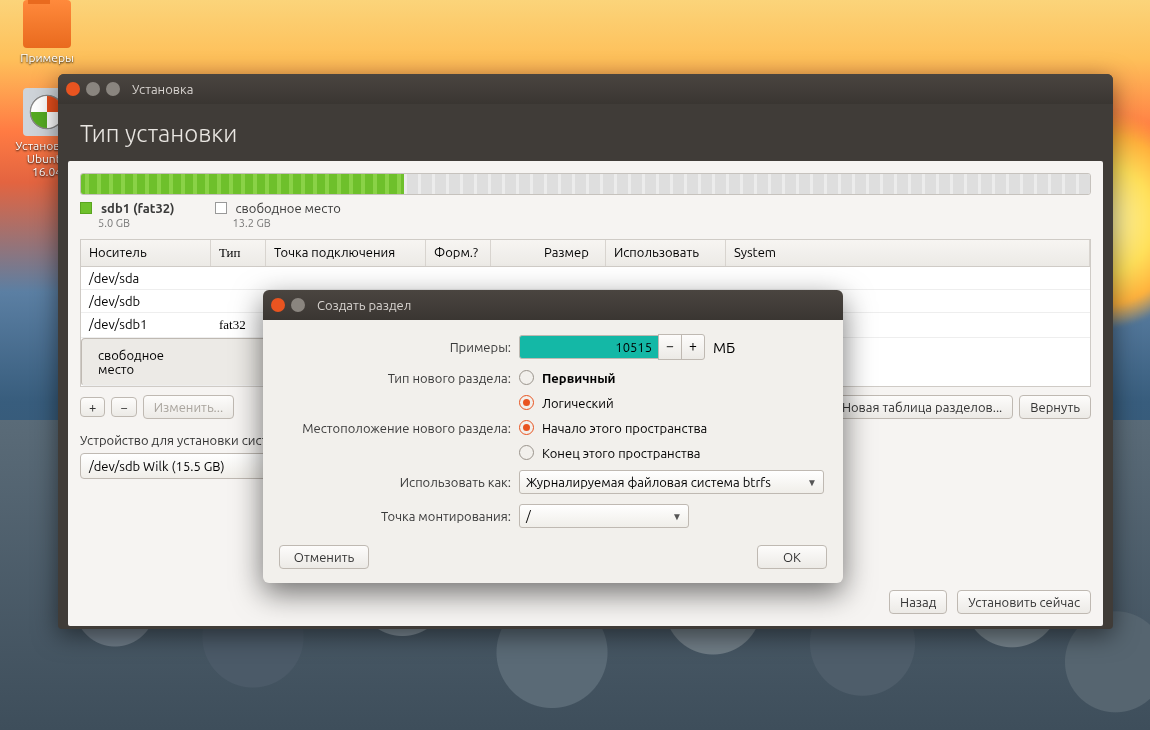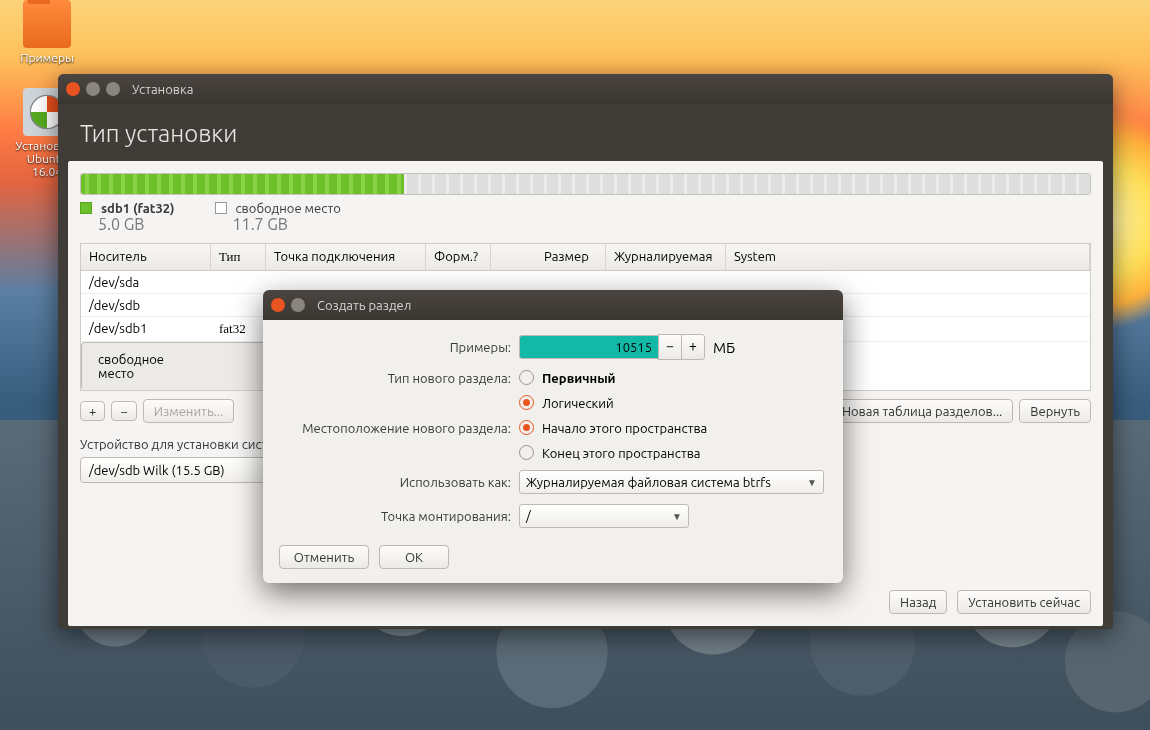--- a/index.html
+++ b/index.html
@@ -36,21 +36,21 @@
 .tbtn.close{background:#e95420;} .tbtn.min{background:#8a857f;} .tbtn.max{background:#8a857f;}
 .heading { color:#e9e6e2; font-size:24px; font-weight:300; padding:16px 22px 14px;}
 .panel { background:#f6f4f2; margin:0 10px 10px; height:calc(100% - 90px); padding:12px; border-radius:2px; position:relative;}
 
 .partbar { height:22px; display:flex; border:1px solid #c6c2bd; border-radius:3px; overflow:hidden; margin-bottom:6px;}
 .seg { position:relative; }
 .seg.used{ background:repeating-linear-gradient(90deg,#6ec02b 0 4px,#8ad247 4px 8px,#6ec02b 8px 12px);}
 .seg.free{ background:repeating-linear-gradient(90deg,#ececec 0 3px,#dedede 3px 14px);}
 .legend{ display:flex; gap:40px; font-size:13px; color:#3a3a3a; margin-bottom:10px;}
 .legend .sw{ width:12px;height:12px;display:inline-block;margin-right:6px;vertical-align:-1px;border:1px solid #999;}
-.legend .sub{ color:#777; font-size:16px;}
+.legend .sub{ color:#777; font-size:11px;}
 
 .tbl { border:1px solid #cfcbc6; background:#fff; font-size:13px;}
 .tbl .hdr{ display:flex; background:linear-gradient(#f7f5f2,#eceae6); border-bottom:1px solid #cfcbc6;}
 .tbl .hdr div{ padding:5px 8px; border-right:1px solid #d8d4cf;}
 .tbl .row{ display:flex; border-bottom:1px solid #eee;}
 .tbl .row div{ padding:4px 8px;}
 .tbl .row.sel{ background:#eceae6;}
 .c1{width:130px;} .c2{width:55px;font-family:Liberation Serif, serif;} .c3{width:160px;} .c4{width:65px;} .c5{width:70px;margin-left:45px;} .c6{width:120px;} .c7{flex:1;}
 
 .tbar{ display:flex; align-items:center; gap:6px; margin-top:8px; font-size:13px;}
@@ -66,21 +66,21 @@
 .mrow{ display:flex; align-items:center; padding:5px 18px; gap:8px;}
 .mrow .mlabel{ width:230px; text-align:right; font-size:13px; color:#3a3a3a;}
 .radio{ width:15px; height:15px; border-radius:50%; border:1px solid #9a948c; display:inline-flex; align-items:center; justify-content:center;}
 .radio.on{ border-color:#e95420;}
 .radio.on::after{content:"";width:7px;height:7px;border-radius:50%;background:#e95420;}
 .spin{ display:flex; align-items:center;}
 .spin input{ width:140px; text-align:right; padding:4px 6px; border:1px solid #bfb9b2; border-radius:3px 0 0 3px; font-size:13px; background:#14b8a6;}
 .spin .step{ width:24px; height:26px; border:1px solid #bfb9b2; background:linear-gradient(#fdfcfb,#eceae6); text-align:center; line-height:22px; font-size:14px; margin-left:-1px;}
 .combo{ border:1px solid #bfb9b2; border-radius:3px; background:linear-gradient(#fff,#f0eee9); padding:4px 6px; display:flex; align-items:center; justify-content:space-between; font-size:13px;}
 .tri{ font-size:10px; color:#555; margin-left:6px;}
-.mfooter{ display:flex; justify-content:flex-start; gap:10px; padding:12px 16px 14px;}
+.mfooter{ display:flex; justify-content:space-between; padding:12px 16px 14px;}
 </style>
 </head>
 <body>
 
 <div class="sun"></div>
 <div class="rocks"></div>
 
 <div class="desktop-icon" style="left:12px; top:0;">
   <div class="glyph ic-folder"></div>
   <div>Примеры</div>
@@ -106,32 +106,32 @@
     </div>
     <div class="legend">
       <div>
         <span class="sw" style="background:#6ec02b;border-color:#5aa51f;"></span>
         <b>sdb1 (fat32)</b><br>
         <span class="sub" style="margin-left:18px">5.0 GB</span>
       </div>
       <div>
         <span class="sw" style="background:#fff;"></span>
         <span>свободное место</span><br>
-        <span class="sub" style="margin-left:18px">11.7 GB</span>
+        <span class="sub" style="margin-left:18px">13.2 GB</span>
       </div>
     </div>
 
     <div class="tbl">
       <div class="hdr">
         <div class="c1">Носитель</div>
         <div class="c2">Тип</div>
         <div class="c3">Точка подключения</div>
         <div class="c4">Форм.?</div>
         <div class="c5">Размер</div>
-        <div class="c6">Журналируемая</div>
+        <div class="c6">Использовать</div>
         <div class="c7">System</div>
       </div>
       <div class="row">
         <div class="c1">/dev/sda</div>
           <div class="c2"></div>
           <div class="c3"></div>
           <div class="c4"></div>
           <div class="c5"></div>
           <div class="c6"></div>
           <div class="c7"></div>

